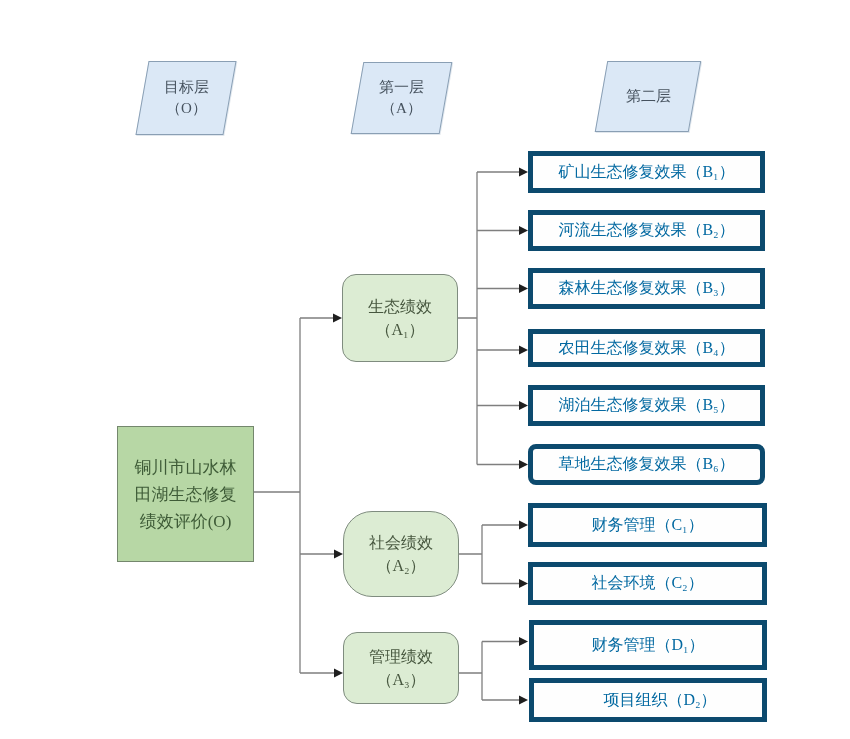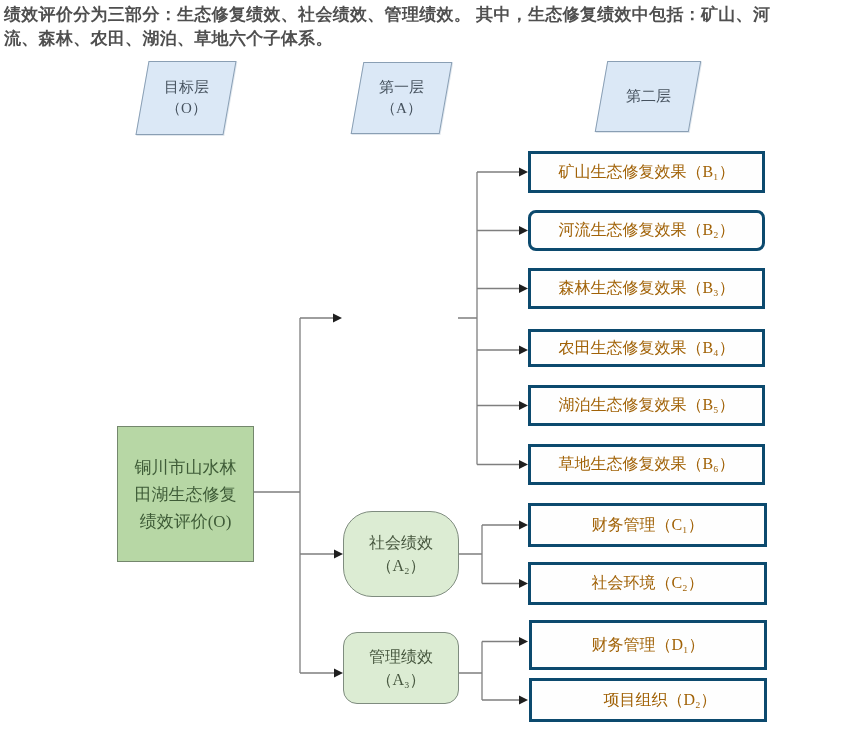--- a/index.html
+++ b/index.html
@@ -37,31 +37,29 @@
   .root{
     background:#b7d7a5;border:1.5px solid #74876d;
     color:#3e5b37;font-size:17px;line-height:27px;
   }
   .branch{
     background:#dcecd3;border:1.5px solid #7f8c7f;
     border-radius:14px;
     color:#47573f;font-size:16px;line-height:23px;
   }
   .leaf{
-    background:#fefefe;border:3px solid #0c4a6e;
-    color:#a16207;font-size:16px;
+    background:#fefefe;border:5px solid #0c4a6e;
+    color:#0369a1;font-size:16px;
   }
 </style>
 </head>
 <body>
 
 <div id="stage">
 
-  <div class="heading">绩效评价分为三部分：生态修复绩效、社会绩效、管理绩效。 其中，生态修复绩效中包括：矿山、河
-流、森林、农田、湖泊、草地六个子体系。</div>
 
   <svg class="connectors" width="850" height="739" viewBox="0 0 850 739">
     <g stroke="#7f7f7f" stroke-width="1.3" fill="none">
       <path d="M254,492 H300 M300,318 V673 M300,318 H334 M300,554 H335 M300,673 H335"></path>
       <path d="M458,318 H477 M477,172 V464.5 M477,172 H520 M477,230.5 H520 M477,288.5 H520 M477,350 H520 M477,405.5 H520 M477,464.5 H520"></path>
       <path d="M459,554 H482 M482,525 V583.5 M482,525 H520 M482,583.5 H520"></path>
       <path d="M459,673 H482 M482,641.5 V700 M482,641.5 H520 M482,700 H520"></path>
     </g>
     <g fill="#1f1f1f">
       <polygon points="342,318 333,313.5 333,322.5"></polygon>
@@ -89,31 +87,33 @@
 （A）</div>
   </div>
   <div class="pgram" style="left:601px;top:61px;width:92px;height:69px;">
     <div class="inner">第二层</div>
   </div>
 
   <div class="node root" style="left:117px;top:426px;width:137px;height:136px;">铜川市山水林
 田湖生态修复
 绩效评价(O)</div>
 
+  <div class="node branch" style="left:342px;top:274px;width:116px;height:88px;">生态绩效
+（A₁）</div>
   <div class="node branch" style="left:343px;top:511px;width:116px;height:86px;border-radius:29px;">社会绩效
 （A₂）</div>
   <div class="node branch" style="left:343px;top:632px;width:116px;height:72px;">管理绩效
 （A₃）</div>
 
   <div class="node leaf" style="left:528px;top:151px;width:237px;height:42px;">矿山生态修复效果（B₁）</div>
-  <div class="node leaf" style="left:528px;top:210px;width:237px;height:41px;border-radius:8px;">河流生态修复效果（B₂）</div>
+  <div class="node leaf" style="left:528px;top:210px;width:237px;height:41px;">河流生态修复效果（B₂）</div>
   <div class="node leaf" style="left:528px;top:268px;width:237px;height:41px;">森林生态修复效果（B₃）</div>
   <div class="node leaf" style="left:528px;top:329px;width:237px;height:38px;">农田生态修复效果（B₄）</div>
   <div class="node leaf" style="left:528px;top:385px;width:237px;height:41px;">湖泊生态修复效果（B₅）</div>
-  <div class="node leaf" style="left:528px;top:444px;width:237px;height:41px;">草地生态修复效果（B₆）</div>
+  <div class="node leaf" style="left:528px;top:444px;width:237px;height:41px;border-radius:8px;">草地生态修复效果（B₆）</div>
 
   <div class="node leaf" style="left:528px;top:503px;width:239px;height:44px;">财务管理（C₁）</div>
   <div class="node leaf" style="left:528px;top:562px;width:239px;height:43px;">社会环境（C₂）</div>
 
   <div class="node leaf" style="left:529px;top:620px;width:238px;height:50px;">财务管理（D₁）</div>
   <div class="node leaf" style="left:529px;top:678px;width:238px;height:44px;padding-left:24px;">项目组织（D₂）</div>
 
 </div>
 
 </body></html>

